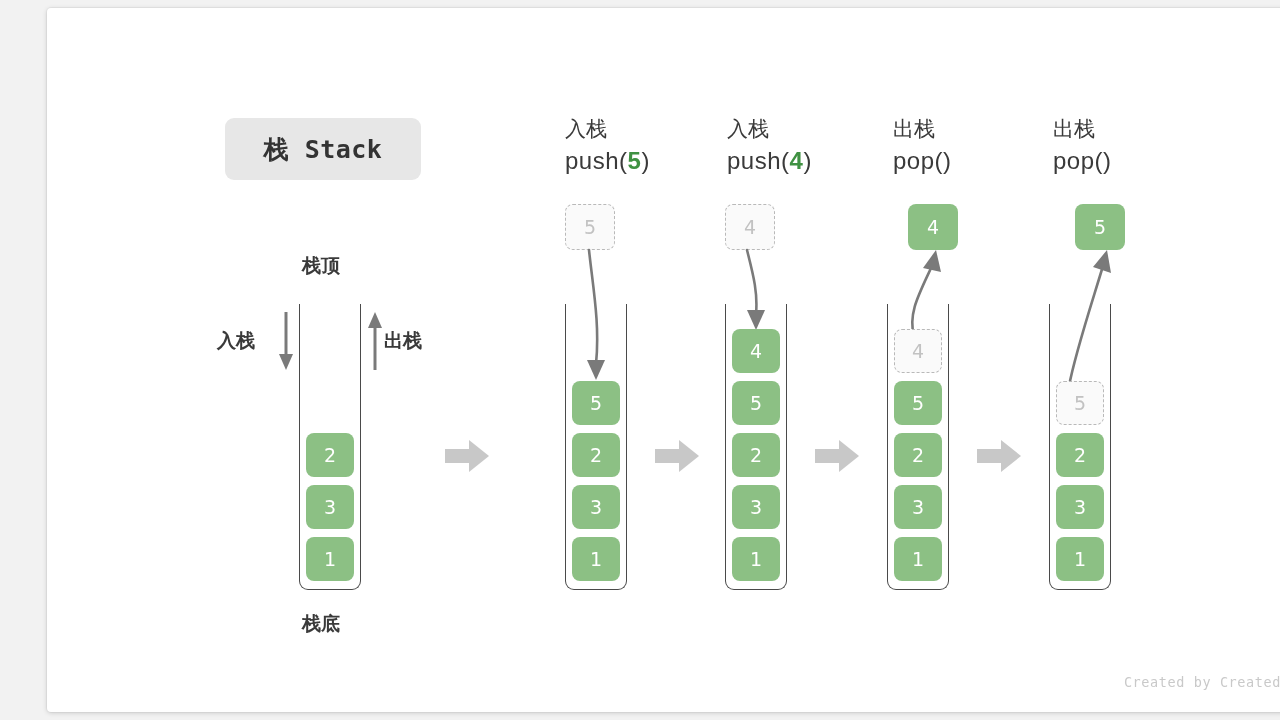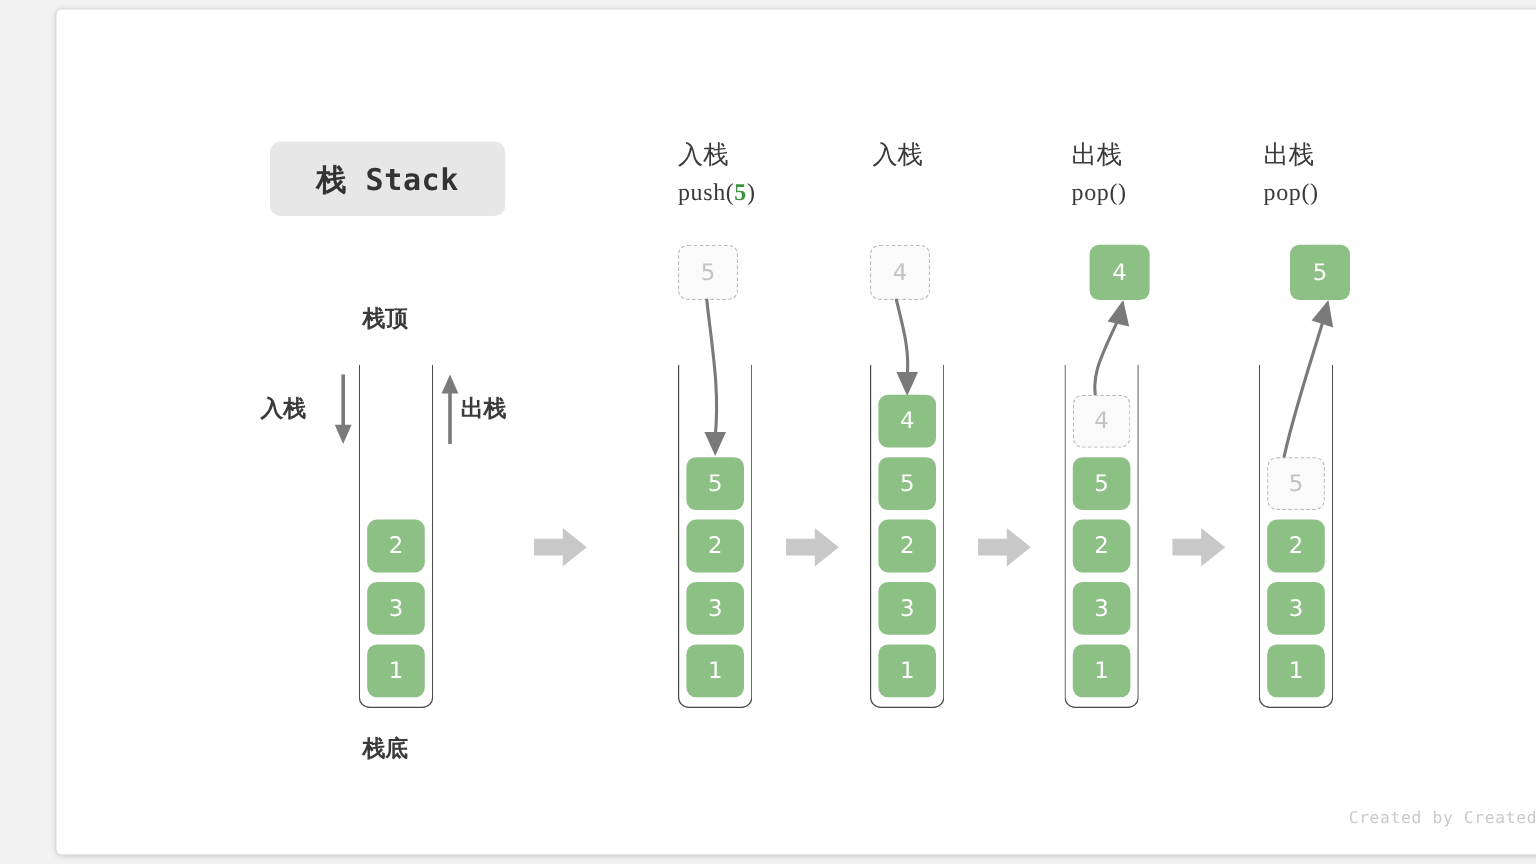--- a/index.html
+++ b/index.html
@@ -61,22 +61,22 @@
     text-align: left;
     white-space: nowrap;
   }
   .col-head .cn {
     font-family: "DejaVu Sans", "Liberation Sans", sans-serif;
     font-size: 21px;
     color: #3a3a3a;
     line-height: 30px;
   }
   .col-head .code {
-    font-family: Liberation Serif, serif;
-    font-size: 20px;
+    font-family: Liberation Sans, sans-serif;
+    font-size: 24px;
     color: #3a3a3a;
     line-height: 34px;
     letter-spacing: 0.5px;
   }
   .col-head .code b { color: #3f9142; font-weight: 700; }
 
   
   .stack-box {
     width: 62px;
     border-left: 1.6px solid #4a4a4a;
@@ -175,20 +175,21 @@
     <div class="cell filled" style="margin-bottom:8px;">3</div>
     <div class="cell filled">1</div>
   </div>
 
   <svg class="abs" style="left:608px; top:430px;" width="44" height="36" viewBox="0 0 44 36">
     <polygon points="0,11 24,11 24,2 44,18 24,34 24,25 0,25" fill="#c8c8c8"></polygon>
   </svg>
 
   <div class="abs col-head" style="left:680px; top:106px;">
     <div class="cn">入栈</div>
+    <div class="code"><span>push(</span><b>4</b><span>)</span></div>
   </div>
   <div class="abs cell ghost" style="left:678px; top:196px; width:50px; height:46px;">4</div>
   <svg class="abs" style="left:680px; top:240px;" width="60" height="90" viewBox="0 0 60 90">
     <path d="M 20 2 C 26 26, 31 44, 29 66" stroke="#7a7a7a" stroke-width="2.6" fill="none" stroke-linecap="round"></path>
     <polygon points="29,82 20,62 38,62" fill="#7a7a7a"></polygon>
   </svg>
   <div class="abs stack-box" style="left:678px; top:296px; height:286px;">
   </div>
   <div class="abs" style="left:685px; top:321px;">
     <div class="cell filled" style="margin-bottom:8px;">4</div>

